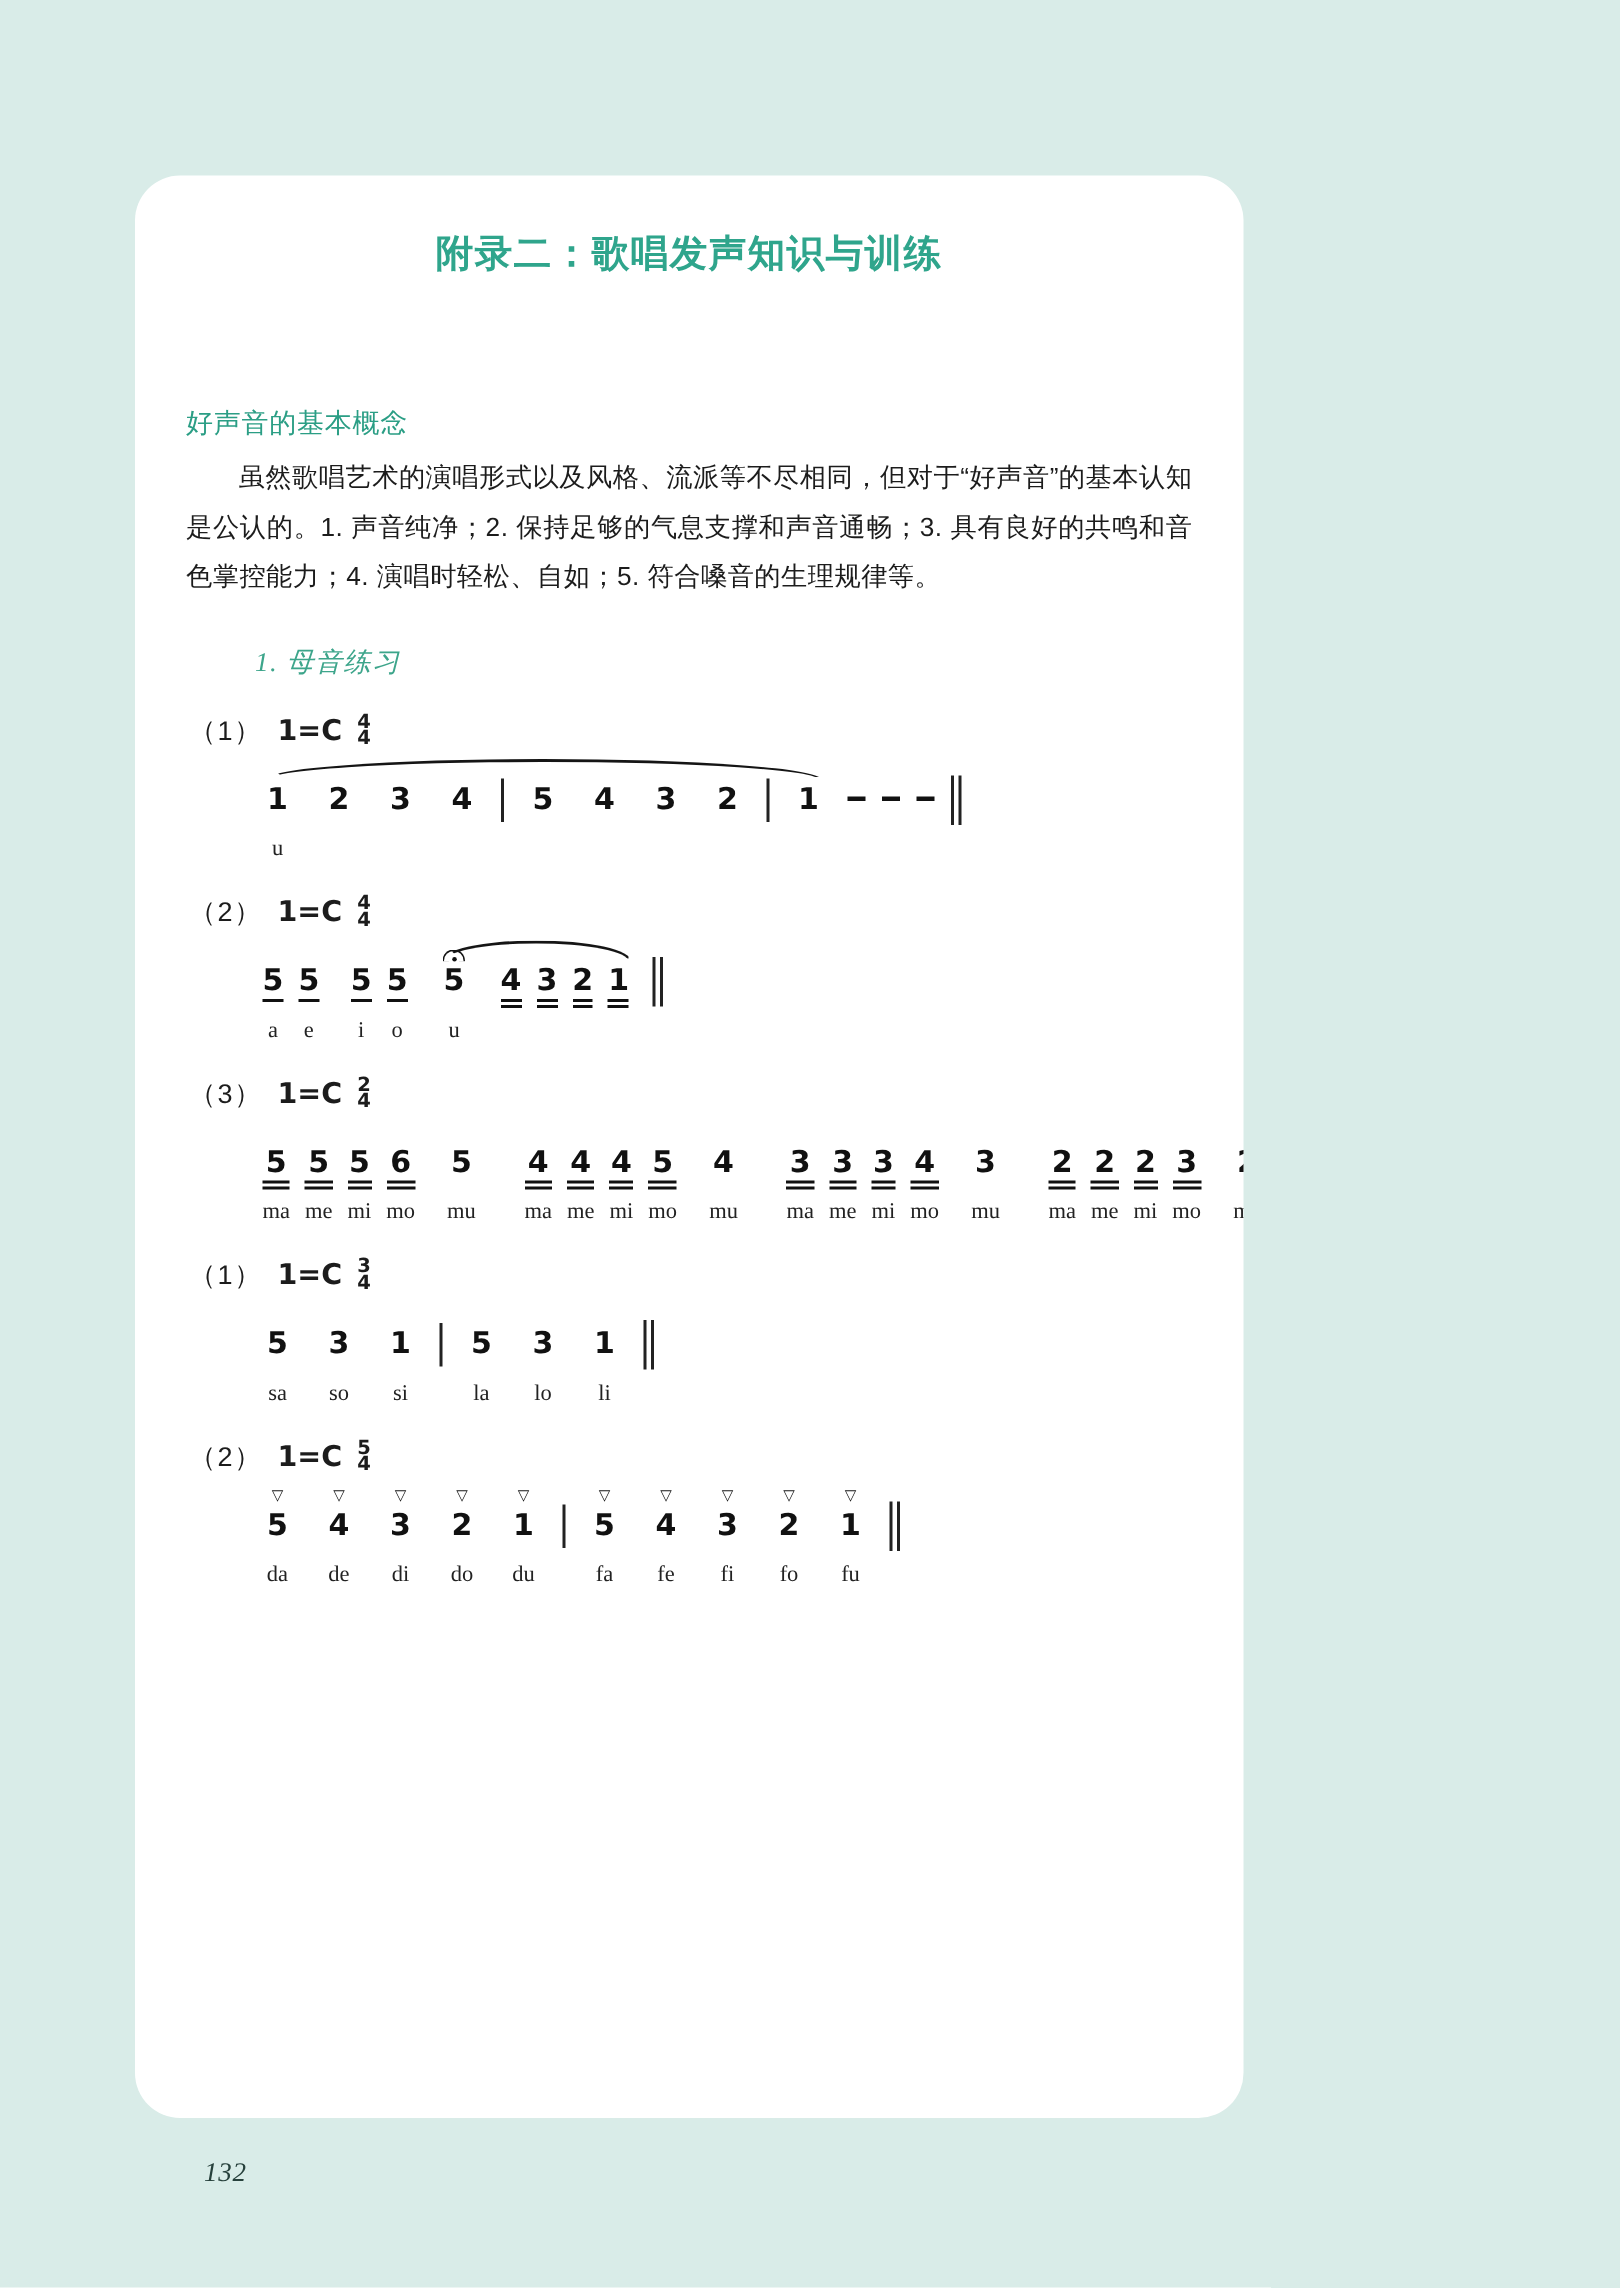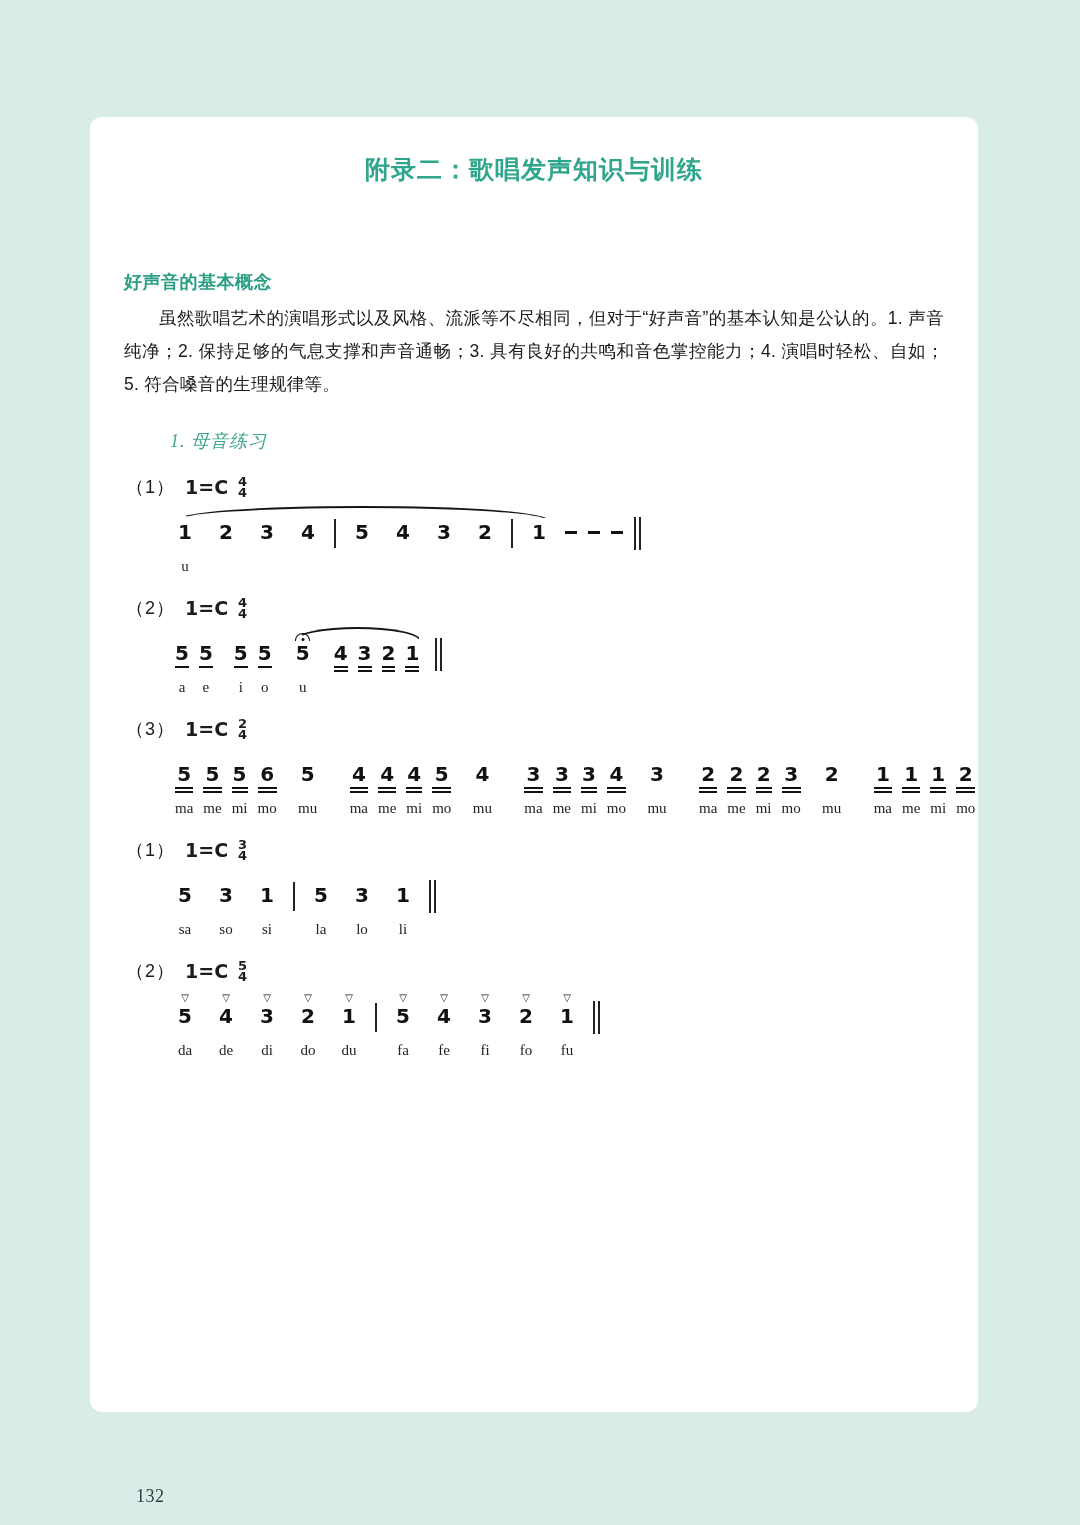--- a/index.html
+++ b/index.html
@@ -4,32 +4,32 @@
 <style>
   html,body{margin:0;padding:0;}
   body{
     width:1080px;height:1525px;overflow:hidden;
     background:#d9ece8;
     font-family:"Liberation Sans",sans-serif;
     color:#1c1c1c;
     position:relative;
   }
   .card{
-    position:absolute;left:90px;top:117px;width:888px;height:1295px;
-    background:#ffffff;border-radius:12px;
+    position:absolute;left:90px;top:117px;width:739px;height:1295px;
+    background:#ffffff;border-radius:30px;
     box-sizing:border-box;padding:36px 34px 0 34px;
     overflow:hidden;
   }
   .title{
     margin:0;text-align:center;
     font-size:25px;line-height:32px;font-weight:bold;
     color:#2fa58c;letter-spacing:1px;
   }
   h2.sec{
-    margin:0;color:#2b9e85;font-size:18px;line-height:26px;font-weight:bold;
+    margin:0;color:#2b9e85;font-size:18px;line-height:26px;font-weight:normal;
     letter-spacing:0.5px;
   }
   h2.sec.first{margin-top:84px;}
   h2.sec.second{margin-top:22px;}
   h3.sub{
     margin:27px 0 0 46px;color:#3da58b;font-size:18px;line-height:26px;
     font-weight:normal;font-style:italic;
     font-family:"Liberation Serif",serif;letter-spacing:1px;
   }
   .card p{
@@ -65,23 +65,24 @@
   .ndash{width:12px;height:2.5px;background:#111;margin-top:27px;}
   .slur{position:absolute;top:2px;height:14px;
     border:2px solid transparent;border-top:2px solid #151515;
     border-radius:50%/100% 100% 0 0;box-sizing:border-box;}
   .fermata{display:inline-block;width:15px;height:8px;
     border:1.6px solid #111;border-bottom:none;border-radius:15px 15px 0 0;
     position:relative;box-sizing:border-box;}
   .fermata::after{content:'';position:absolute;left:50%;bottom:0;
     transform:translateX(-50%);width:3px;height:3px;border-radius:50%;background:#111;}
   .page-num{
-    position:absolute;left:136px;top:1486px;
+    position:absolute;left:136px;top:1438px;
     font-family:"Liberation Serif",serif;font-size:18px;color:#27413c;
     letter-spacing:0.5px;
+    font-style:italic;
   }
 </style>
 </head>
 <body>
 
 <div class="card">
   <h1 class="title">附录二：歌唱发声知识与训练</h1>
 
   <h2 class="sec first">好声音的基本概念</h2>
   <p>虽然歌唱艺术的演唱形式以及风格、流派等不尽相同，但对于“好声音”的基本认知是公认的。1. 声音纯净；2. 保持足够的气息支撑和声音通畅；3. 具有良好的共鸣和音色掌控能力；4. 演唱时轻松、自如；5. 符合嗓音的生理规律等。</p>

